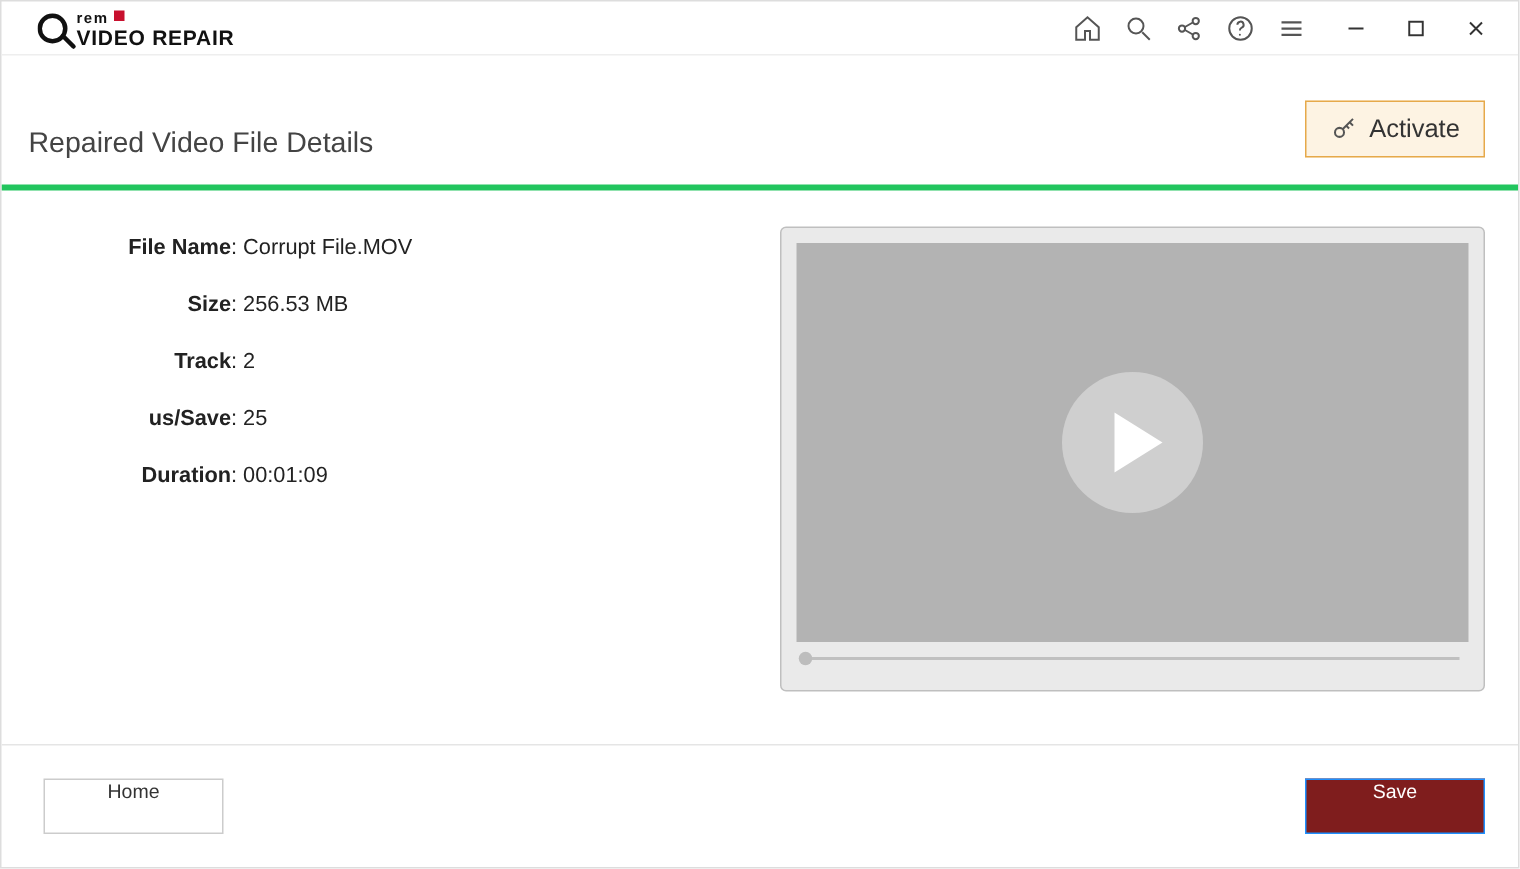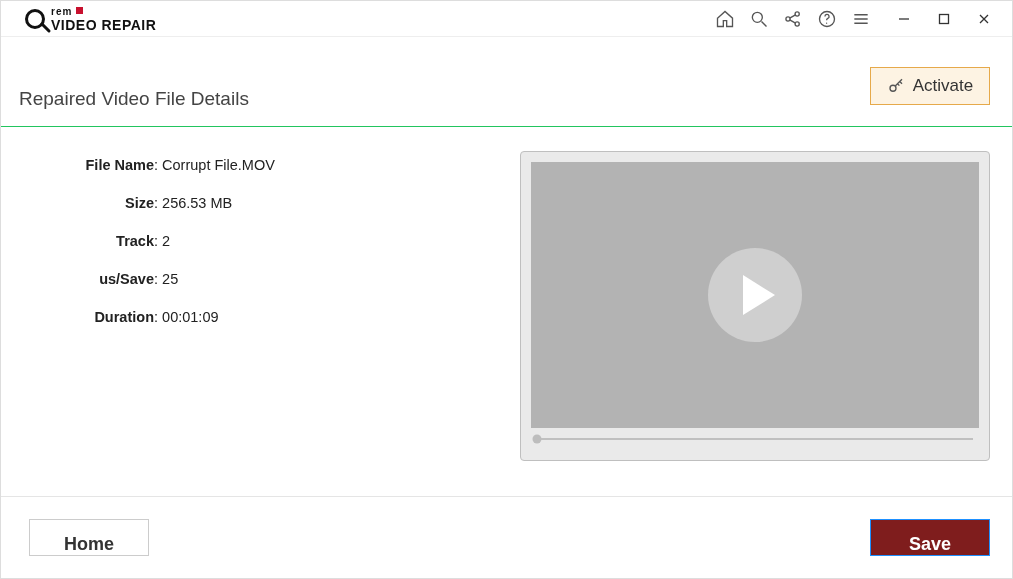--- a/index.html
+++ b/index.html
@@ -39,21 +39,21 @@
 .win-btn {
   width: 40px; height: 34px;
   display: flex; align-items: center; justify-content: center;
   color: #333;
 }
 .subheader {
   height: 90px;
   display: flex;
   align-items: flex-end;
   padding: 0 22px 16px 18px;
-  border-bottom: 1px solid #22c55e;
+  border-bottom: 4px solid #22c55e;
   position: relative;
 }
 .page-title {
   font-size: 19px;
   font-weight: 400;
   color: #444;
 }
 .activate-btn {
   position: absolute;
   right: 22px;
@@ -158,27 +158,26 @@
   border-top: 1px solid #e5e5e5;
   display: flex;
   align-items: center;
   padding: 0 22px 0 28px;
 }
 .btn {
   height: 37px;
   min-width: 120px;
   border: 1px solid #ccc;
   background: #fff;
-  font-size: 18px;
+  font-size: 13px;
   color: #333;
   cursor: pointer;
   display: flex;
-  align-items: flex-end;
+  align-items: flex-start;
   justify-content: center;
-  font-weight: bold;
 }
 .footer-spacer { flex: 1; }
 .btn + .btn { margin-left: 18px; }
 .btn.primary {
   background: #7f1d1d;
   border-color: #1e90ff;
   color: #fff;
 }
 </style>
 </head>

